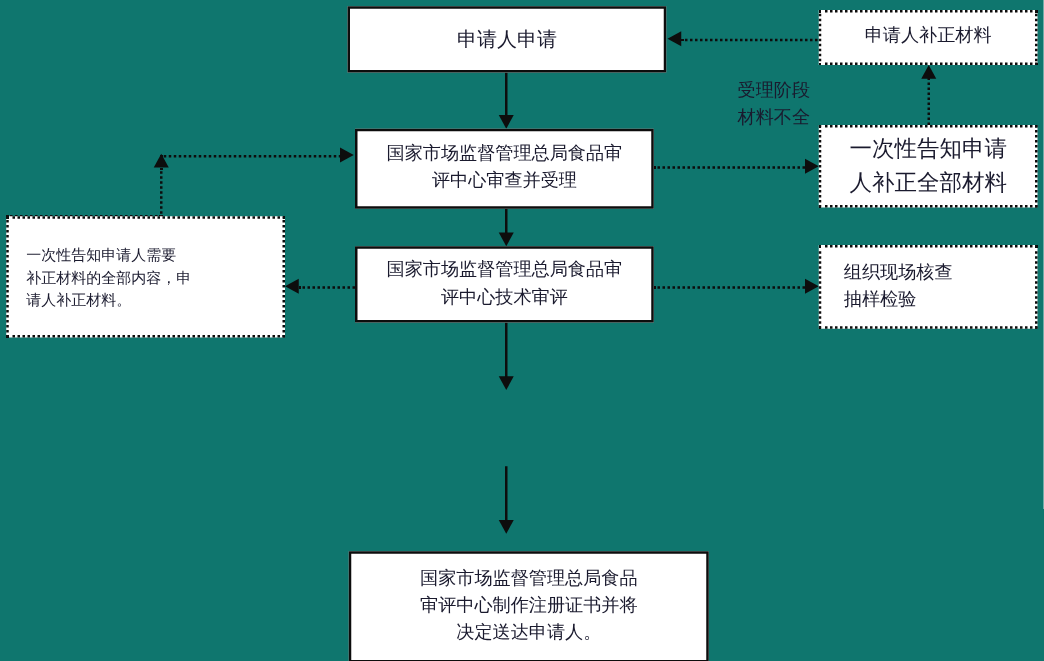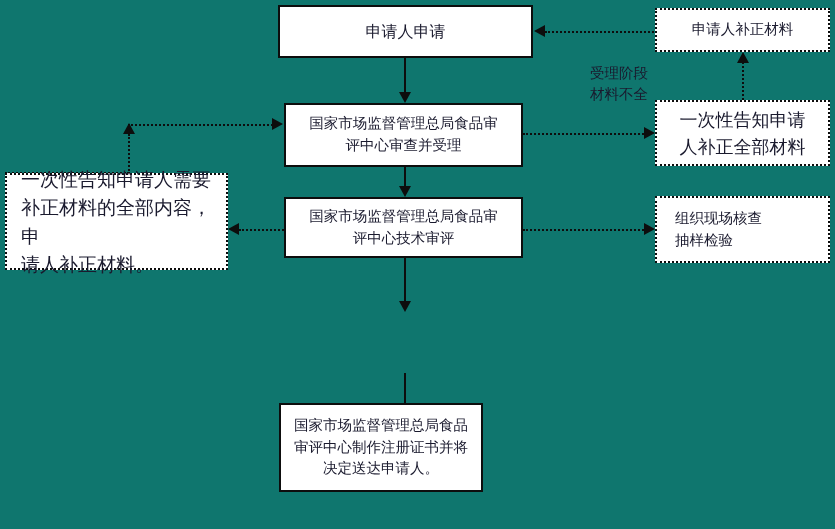--- a/index.html
+++ b/index.html
@@ -118,41 +118,41 @@
     <span class="node-text">国家市场监督管理总局食品审
 评中心审查并受理</span>
   </div>
 
   <div class="node solid" style="left:284px; top:197px; width:239px; height:61px; font-size:14.5px;">
     <span class="node-text">国家市场监督管理总局食品审
 评中心技术审评</span>
   </div>
 
 
-  <div class="node solid" style="left:279px; top:403px; width:204px; height:89px; font-size:14.5px;">
+  <div class="node solid" style="left:279px; top:441px; width:288px; height:89px; font-size:14.5px;">
     <span class="node-text">国家市场监督管理总局食品
 审评中心制作注册证书并将
 决定送达申请人。</span>
   </div>
 
   <div class="node dotted" style="left:655px; top:8px; width:175px; height:44px; font-size:14.5px;">
     <span class="node-text">申请人补正材料</span>
   </div>
 
   <div class="node dotted" style="left:655px; top:100px; width:175px; height:66px; font-size:18px;">
     <span class="node-text">一次性告知申请
 人补正全部材料</span>
   </div>
 
   <div class="node dotted" style="left:655px; top:196px; width:175px; height:67px; font-size:14.5px; justify-content:flex-end;">
     <span class="node-text" style="padding-left:18px; text-align:left;">组织现场核查
 抽样检验</span>
   </div>
 
-  <div class="node dotted" style="left:5px; top:173px; width:223px; height:97px; font-size:19px; justify-content:center;">
+  <div class="node dotted" style="left:5px; top:173px; width:223px; height:97px; font-size:12px; justify-content:center;">
     <span class="node-text" style="padding-left:14px; text-align:left;">一次性告知申请人需要
 补正材料的全部内容，申
 请人补正材料。</span>
   </div>
 
   <div class="label" style="left:543px; top:63px; width:105px; font-size:14.5px;text-align:right;">受理阶段
 材料不全</div>
 
 
   <div class="vline-solid" style="left:404px; top:58px; height:37px;"></div>

